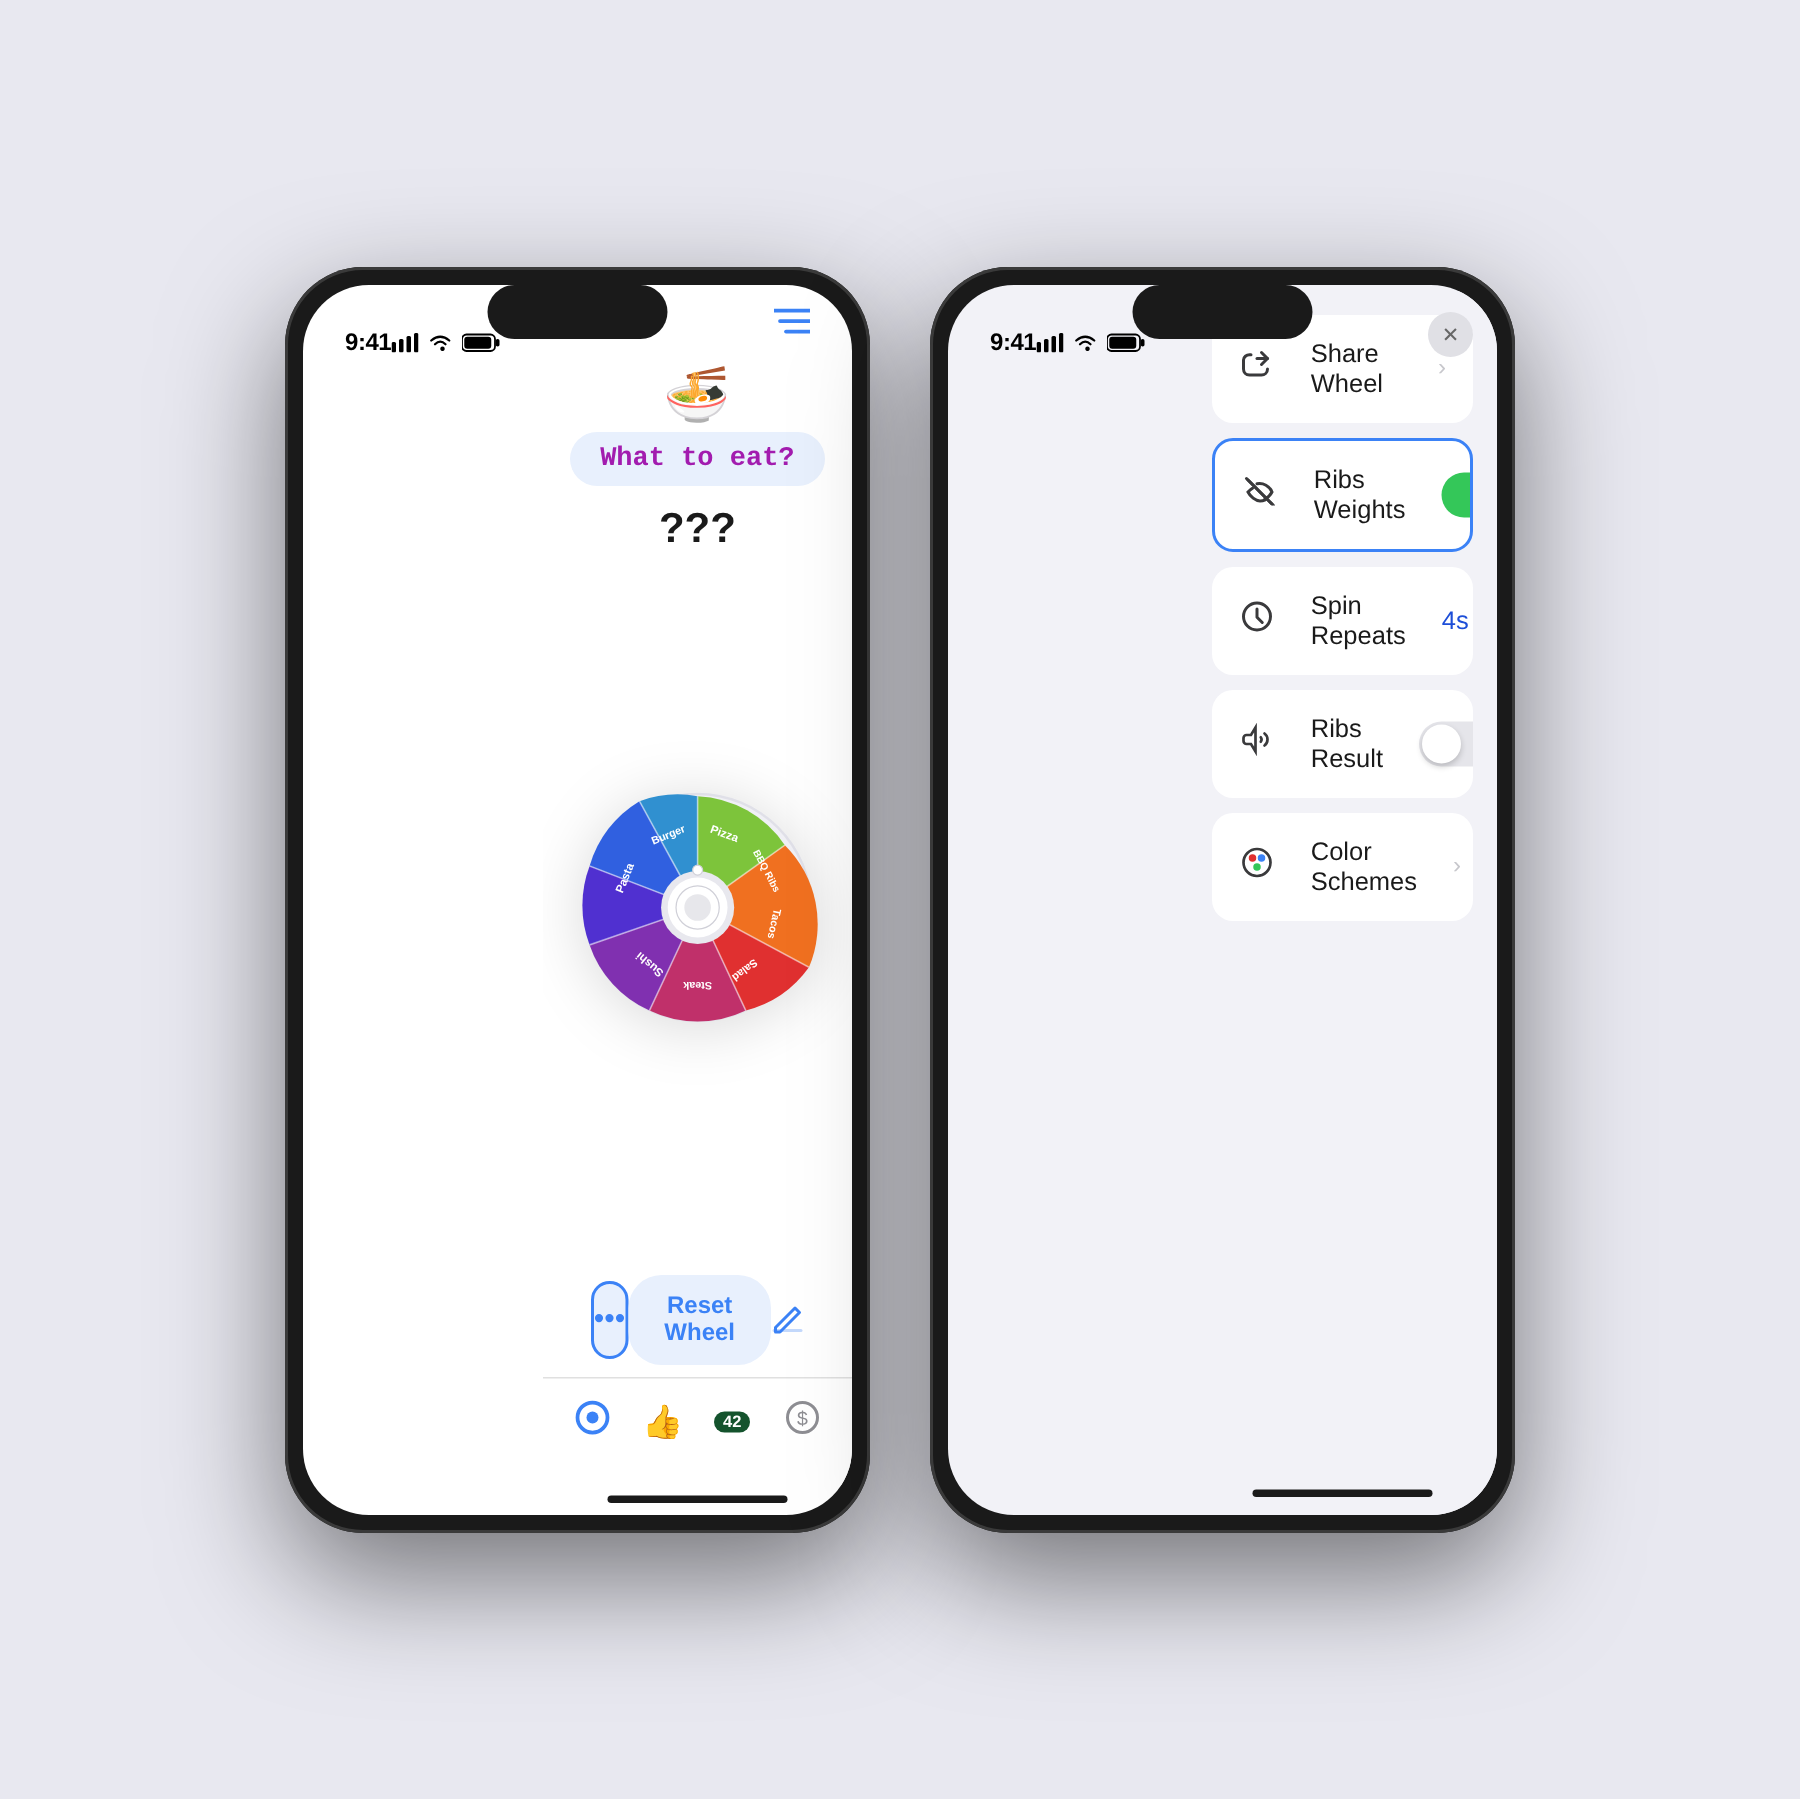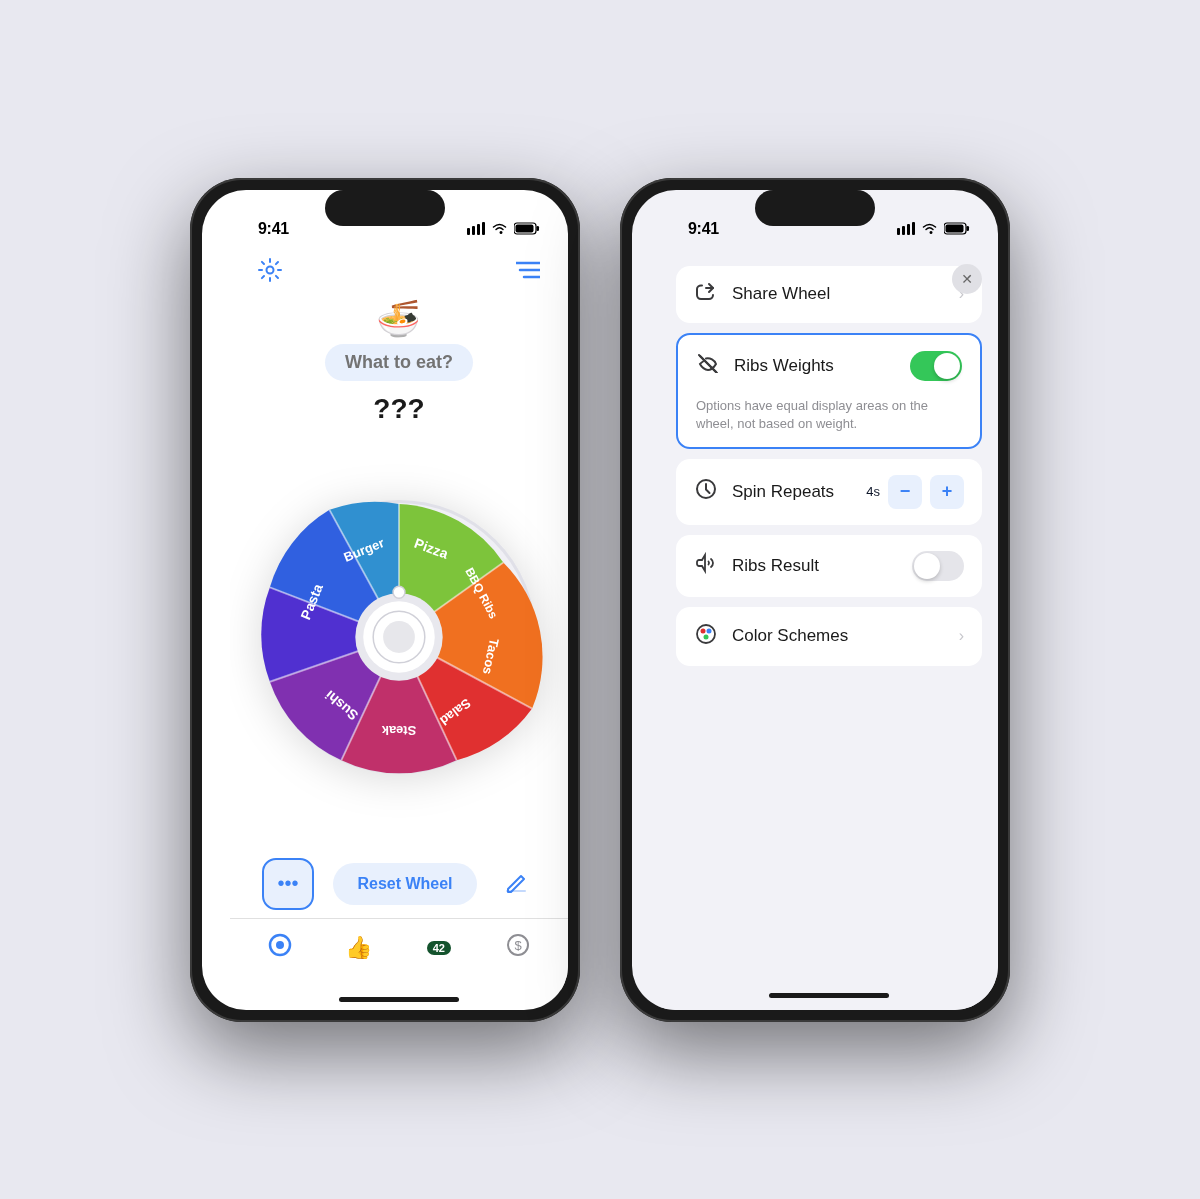--- a/index.html
+++ b/index.html
@@ -30,22 +30,21 @@
       box-shadow: 0 30px 80px rgba(0,0,0,0.5), inset 0 0 0 2px #3a3a3a;
     }
     .phone-inner {
       width: 100%;
       height: 100%;
       background: #fff;
       border-radius: 44px;
       overflow: hidden;
       position: relative;
       display: flex;
-      flex-direction: column;
-      padding-left: 28px;
+      flex-direction: row;
     }
 
     
     .dynamic-island {
       position: absolute;
       top: 12px;
       left: 50%;
       transform: translateX(-50%);
       width: 120px;
       height: 36px;
@@ -110,25 +109,26 @@
       flex-direction: column;
       align-items: center;
       padding: 8px 0 4px;
     }
     .food-emoji {
       font-size: 36px;
       margin-bottom: 4px;
     }
     .what-to-eat-bubble {
       background: #e8f0fd;
-      color: #737373;
+      color: #a21caf;
       font-size: 18px;
       font-weight: 600;
       padding: 8px 20px;
       border-radius: 20px;
+      font-family: Liberation Mono, monospace;
     }
     .question-marks {
       font-size: 28px;
       font-weight: 700;
       color: #1a1a1a;
       text-align: center;
       margin: 8px 0 4px;
     }
 
     
@@ -270,21 +270,21 @@
       background: #fff;
       border-radius: 14px;
       margin-bottom: 10px;
       overflow: hidden;
     }
     .settings-row {
       display: flex;
       align-items: center;
       padding: 16px 18px;
       min-height: 56px;
-      gap: 14px;
+      gap: 24px;
     }
     .settings-row-icon {
       font-size: 20px;
       color: #3a3a3c;
       width: 24px;
       text-align: center;
       flex-shrink: 0;
     }
     .settings-row-label {
       font-size: 17px;
@@ -339,22 +339,22 @@
       overflow: hidden;
     }
 
     
     .spin-duration-controls {
       display: flex;
       align-items: center;
       gap: 8px;
     }
     .spin-duration-value {
-      font-size: 13px;
-      color: #0f172a;
+      font-size: 17px;
+      color: #1d4ed8;
       font-weight: 500;
       text-align: center;
     }
     .spin-ctrl-btn {
       width: 34px;
       height: 34px;
       background: #e8f0fd;
       border-radius: 8px;
       display: flex;
       align-items: center;
@@ -582,21 +582,20 @@
                   <path d="M6 8.5C4.5 9.5 3.5 10.5 3 11c1.5 3 5 6 8 6a8 8 0 0 0 3.5-.8" stroke="#3a3a3c" stroke-width="2" stroke-linecap="round"></path>
                   <line x1="2" y1="2" x2="20" y2="20" stroke="#3a3a3c" stroke-width="2" stroke-linecap="round"></line>
                 </svg>
               </span>
               <span class="settings-row-label">Ribs Weights</span>
               <div class="toggle-container">
                 <div class="toggle-track on"></div>
                 <div class="toggle-thumb on"></div>
               </div>
             </div>
-            <div class="settings-row-desc">Options have equal display areas on the wheel, not based on weight.</div>
           </div>
 
 
           <div class="settings-card">
             <div class="settings-row">
               <span class="settings-row-icon">
                 <svg width="22" height="22" viewBox="0 0 22 22" fill="none">
                   <circle cx="11" cy="11" r="9" stroke="#3a3a3c" stroke-width="2"></circle>
                   <path d="M11 6v5.5l3.5 3.5" stroke="#3a3a3c" stroke-width="2" stroke-linecap="round" stroke-linejoin="round"></path>
                 </svg>

